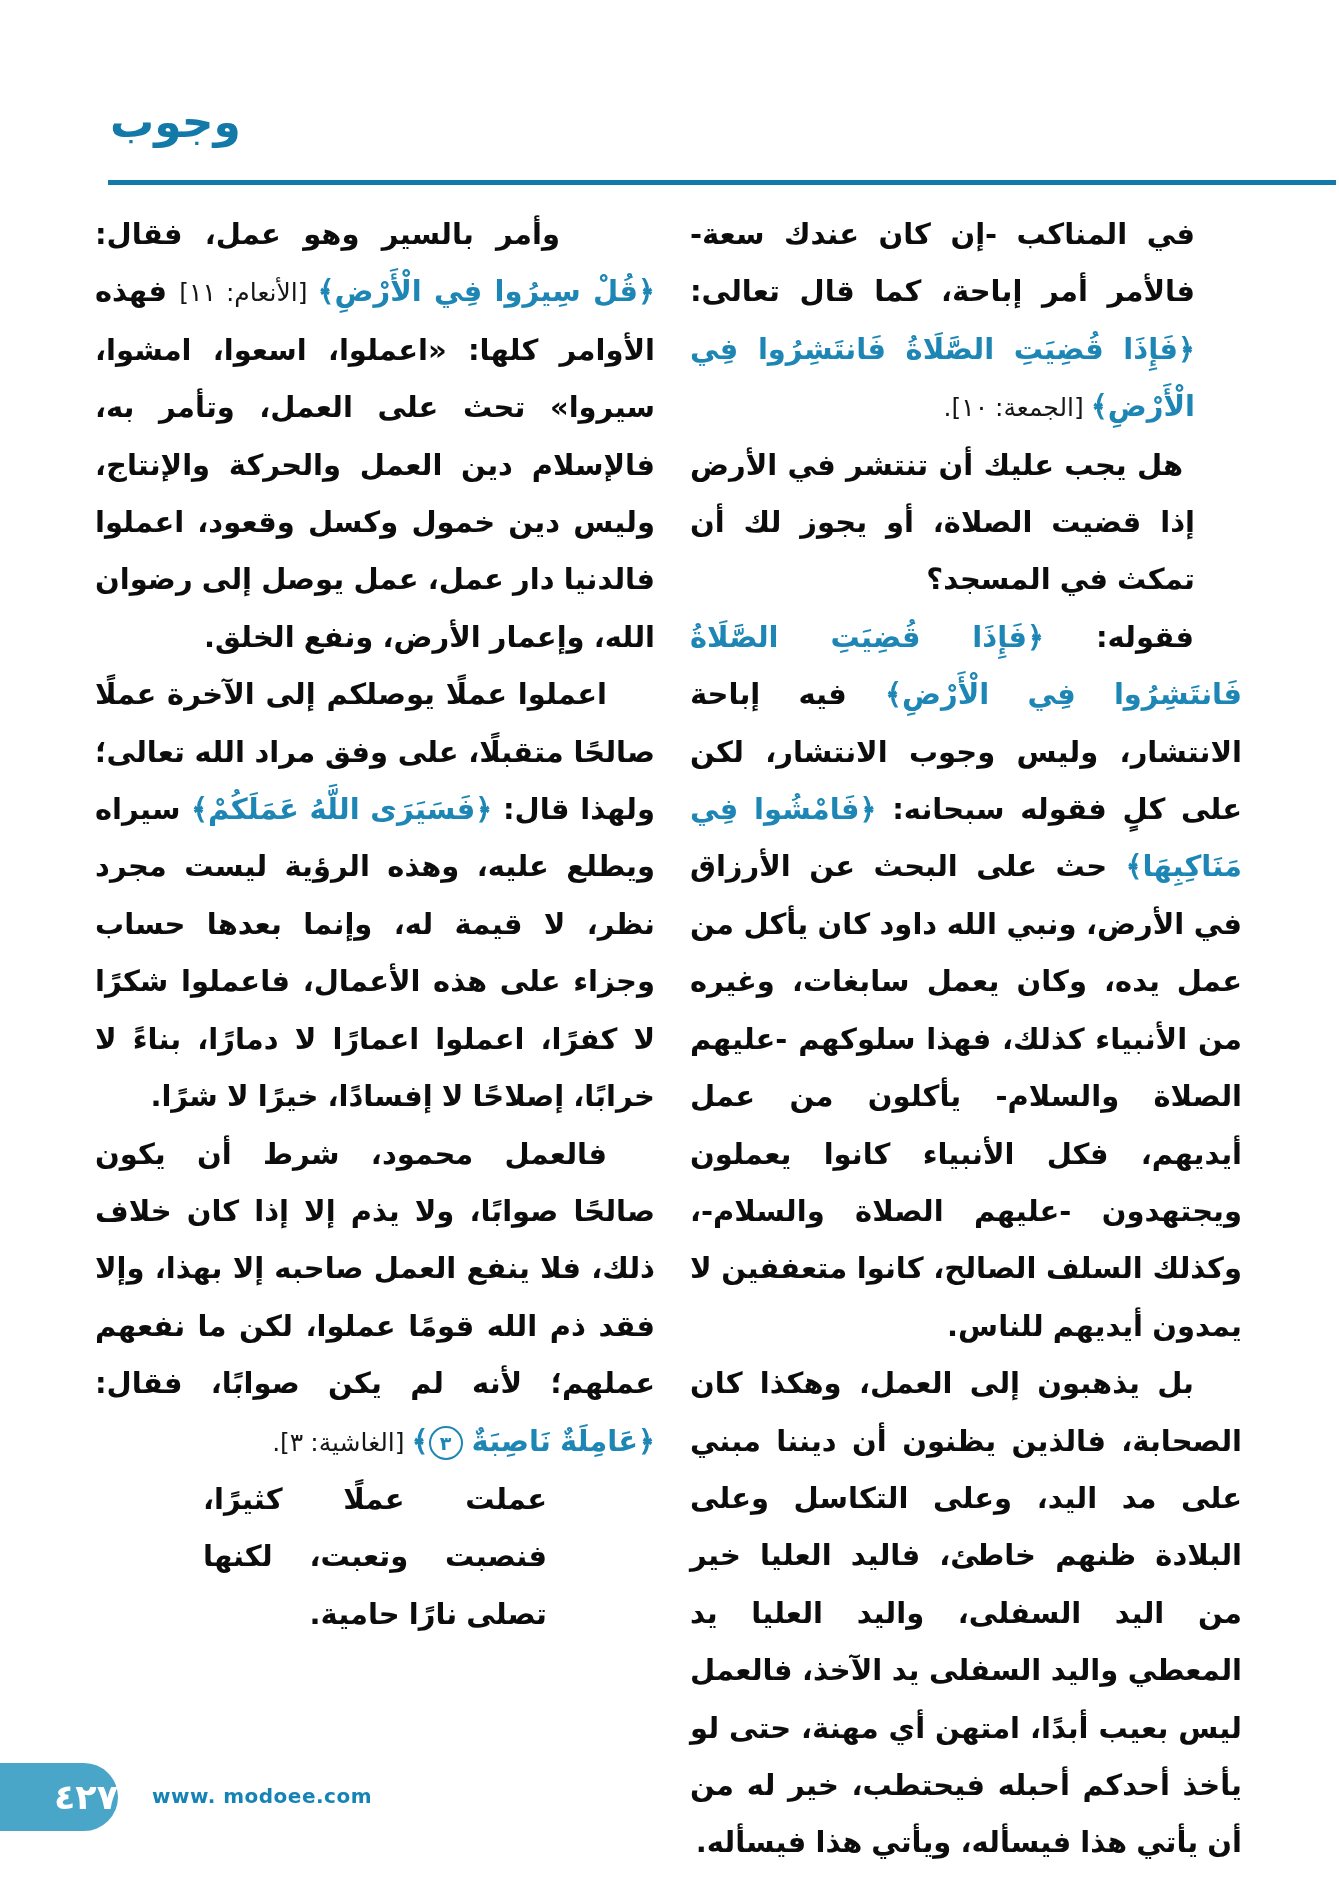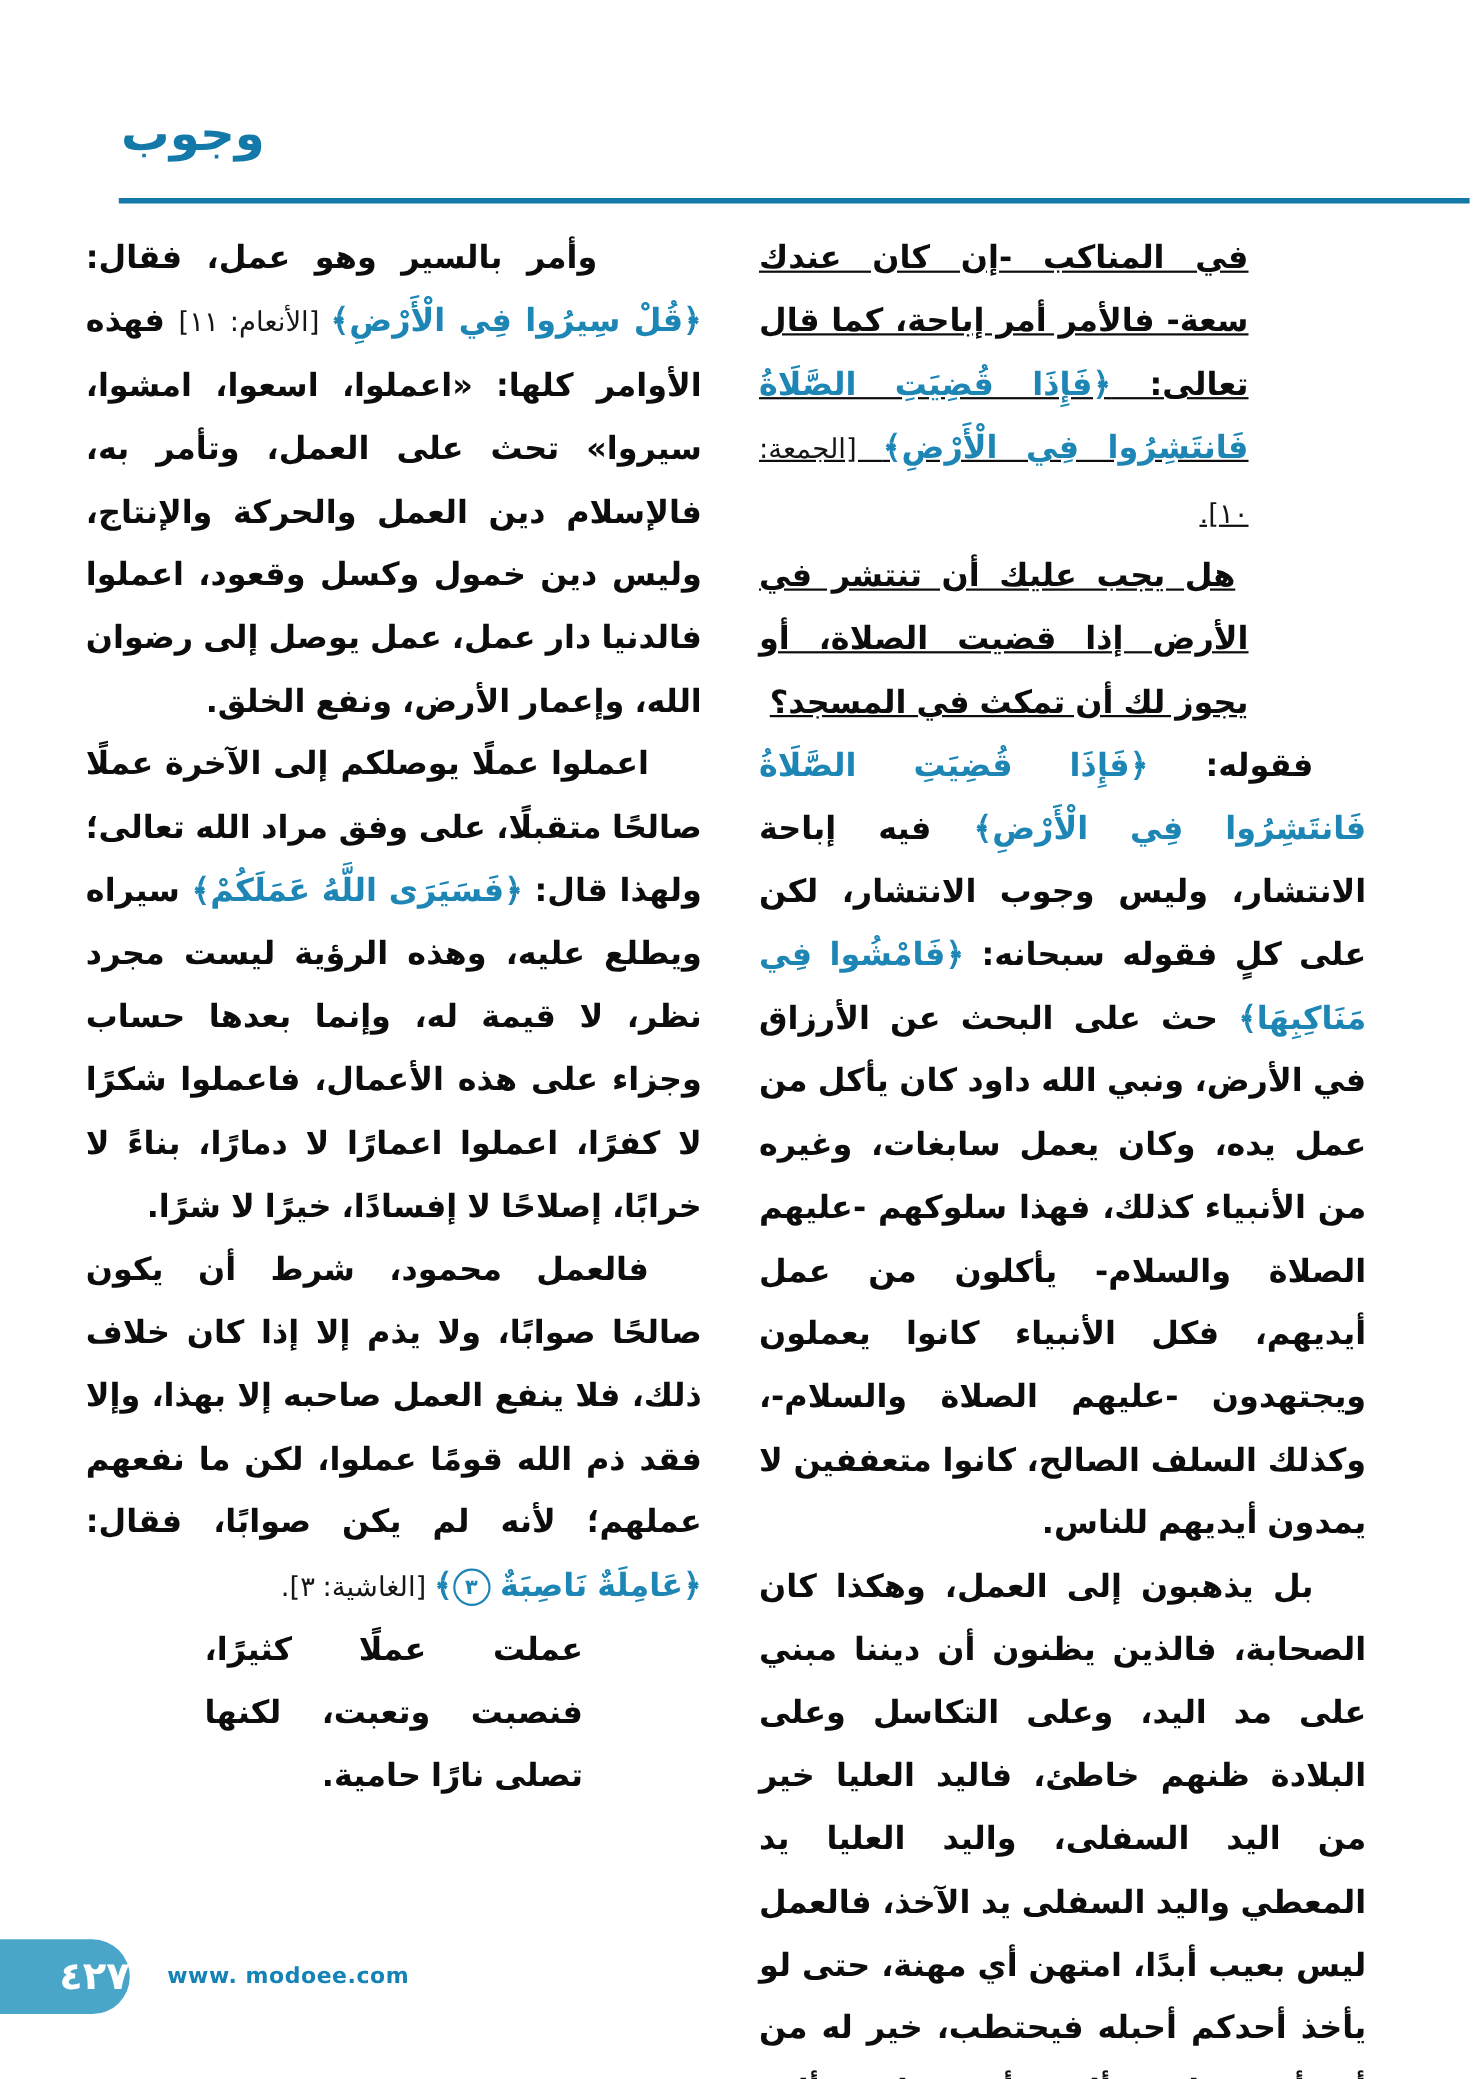--- a/index.html
+++ b/index.html
@@ -27,26 +27,26 @@
     background:var(--hdr);
   }
   .col{
     position:absolute;top:206px;
     direction:rtl;text-align:justify;
     color:var(--ink);font-weight:bold;
     font-size:29px;line-height:57.4px;
     word-spacing:-1px;
   }
   .col-right{right:97px;width:552px;}
-  .col-left{left:78px;width:560px;}
+  .col-left{left:95px;width:560px;}
   .para{margin:0;}
   .ind{text-indent:48px;}
   .ind-big{text-indent:95px;}
   .ind-sm{text-indent:12px;}
-  .narrow{margin-right:107px;text-decoration:underline;}
+  .narrow{margin-right:47px;}
   .quote{margin-right:108px;margin-left:108px;}
   .seg-n{color:var(--ink);}
   .seg-q{color:var(--quran);}
   .seg-r{font-weight:normal;font-size:25px;color:#161616;}
   .seg-qn{
     display:inline-block;width:34px;height:34px;line-height:30px;
     border:2px solid var(--quran);border-radius:50%;
     color:var(--quran);font-size:19px;text-align:center;
     text-indent:0;vertical-align:middle;box-sizing:border-box;
     font-weight:bold;

